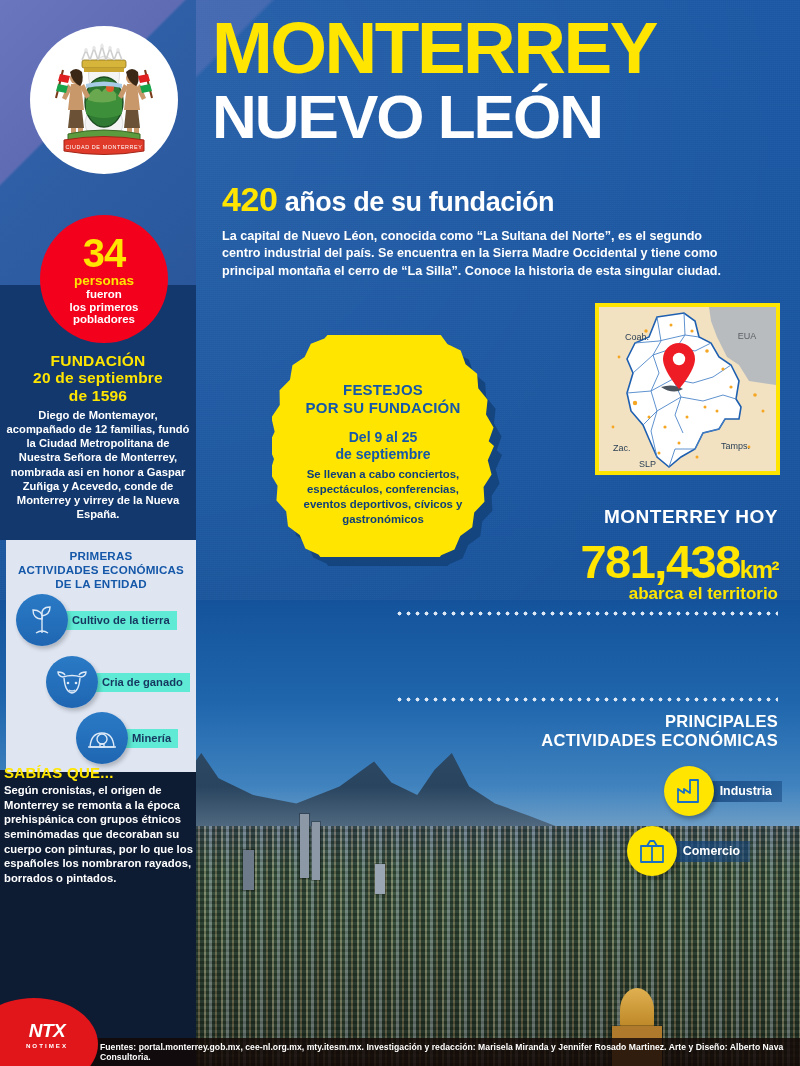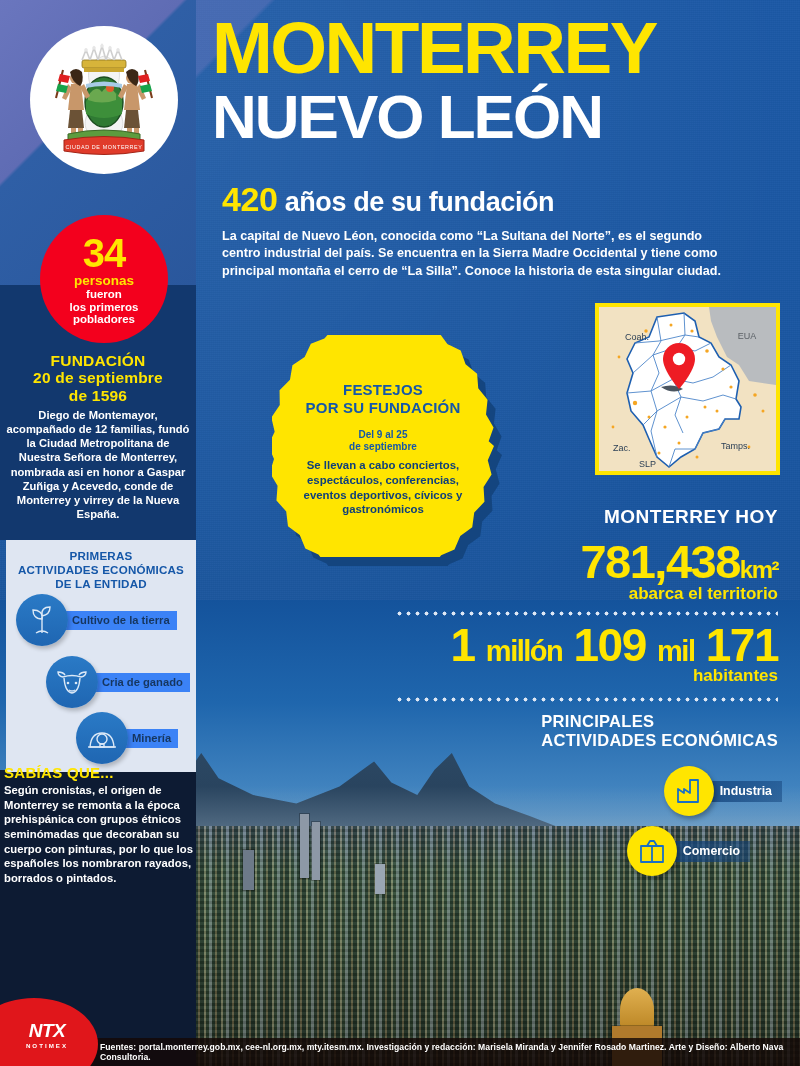--- a/index.html
+++ b/index.html
@@ -137,21 +137,21 @@
   }
   .pae-item { position: absolute; display: flex; align-items: center; }
   .pae-circle {
     width: 52px; height: 52px; border-radius: 50%;
     background: linear-gradient(180deg,#2a7ac6,#1f66b2);
     box-shadow: 2px 3px 4px rgba(0,0,0,.22);
     display:flex; align-items:center; justify-content:center;
     position: relative; z-index: 2;
   }
   .pae-label {
-    background: #3b82f6; color:#16365f; font-size: 11.2px; font-weight: 700;
+    background: #5eead4; color:#16365f; font-size: 11.2px; font-weight: 700;
     padding: 3px 7px 4px 16px; margin-left: -12px; white-space: nowrap;
     position: relative; z-index: 1;
   }
 
   
   .sabias {
     position: absolute; left: 4px; top: 764px; width: 192px; 
   }
   .sabias .t { color:#ffe500; font-size: 15px; font-weight: 900; letter-spacing: .3px; }
   .sabias .b { color:#ffffff; font-size: 11.3px; font-weight: 700; line-height: 1.3; margin-top: 2px; }
@@ -209,21 +209,21 @@
       17.5% 3.9%, 23.6% 1.6%, 27.9% -3.3%, 34.2% -4.1%, 39.7% -7.8%, 45.8% -6.9%,
       52% -9%, 57.6% -6.6%, 63.9% -6.7%, 68.8% -2.6%, 75.2% -1.1%, 79% 4.1%,
       85% 7%, 87.2% 13.2%, 92.4% 17.4%, 92.9% 24%, 97.1% 29.2%, 96.4% 35.8%,
       99.8% 41.7%, 97.6% 47.9%);
   }
   .burst-txt {
     position: absolute; left: 14px; top: 46px; width: 194px; text-align: center;
     color:#1557a8;
   }
   .burst-txt .h { font-size: 15px; font-weight: 900; line-height: 1.18; letter-spacing: .2px; }
-  .burst-txt .d { font-size: 10px; font-weight: 900; line-height: 1.18; margin-top: 13px; }
+  .burst-txt .d { font-size: 14px; font-weight: 900; line-height: 1.18; margin-top: 13px; }
   .burst-txt .p { font-size: 11.4px; font-weight: 700; line-height: 1.3; margin-top: 5px; color:#0f3f7a; }
 
   
   .mapbox {
     position: absolute; left: 595px; top: 303px; width: 185px; height: 172px;
     background: #f2e2c2; border: 4px solid #ffe500;
   }
 
   
   .mty-hoy {
@@ -242,21 +242,21 @@
     background-image: radial-gradient(circle, #dfe8f5 1.9px, rgba(0,0,0,0) 2.1px);
     background-size: 9px 5px; background-repeat: repeat-x;
   }
 
   .stat2 { position: absolute; right: 22px; top: 622px; text-align: right; }
   .stat2 .n { color:#ffe500; font-size: 46px; font-weight: 900; letter-spacing: -1.5px; line-height: 1; }
   .stat2 .n .w { font-size: 29px; }
   .stat2 .sub { color:#ffe500; font-size: 17px; font-weight: 800; margin-top: -2px; }
 
   .pae2-title {
-    position: absolute; right: 22px; top: 712px; text-align: left;
+    position: absolute; right: 22px; top: 712px; text-align: right;
     color:#ffffff; font-size: 16.5px; font-weight: 900; line-height: 1.15; letter-spacing: .3px;
   }
   .econ-item { position: absolute; display:flex; align-items:center; }
   .econ-circle {
     width: 50px; height: 50px; border-radius:50%; background:#ffe500;
     box-shadow: 2px 3px 5px rgba(0,0,0,.3);
     display:flex; align-items:center; justify-content:center; position:relative; z-index:2;
   }
   .econ-label {
     background: linear-gradient(90deg, rgba(22,70,126,.85), rgba(22,70,126,.55));
@@ -525,30 +525,20 @@
 
   <div class="stat1">
     <div class="n">
       <span>781,438</span><small>km²</small>
     </div>
     <div class="sub">abarca el territorio</div>
   </div>
 
   <div class="dotline" style="left:395px; right:22px; top:611px;"></div>
 
-  <div class="stat2">
-    <div class="n">
-      <span>1</span>
-      <span class="w">millón</span>
-      <span>109</span>
-      <span class="w">mil</span>
-      <span>171</span>
-    </div>
-    <div class="sub">habitantes</div>
-  </div>
 
   <div class="dotline" style="left:395px; right:22px; top:697px;"></div>
 
   <div class="pae2-title">
     <span>PRINCIPALES</span><br>
     <span>ACTIVIDADES ECONÓMICAS</span>
   </div>
 
   <div class="econ-item" style="right:50px; top:826px;">
     <div class="econ-circle">

